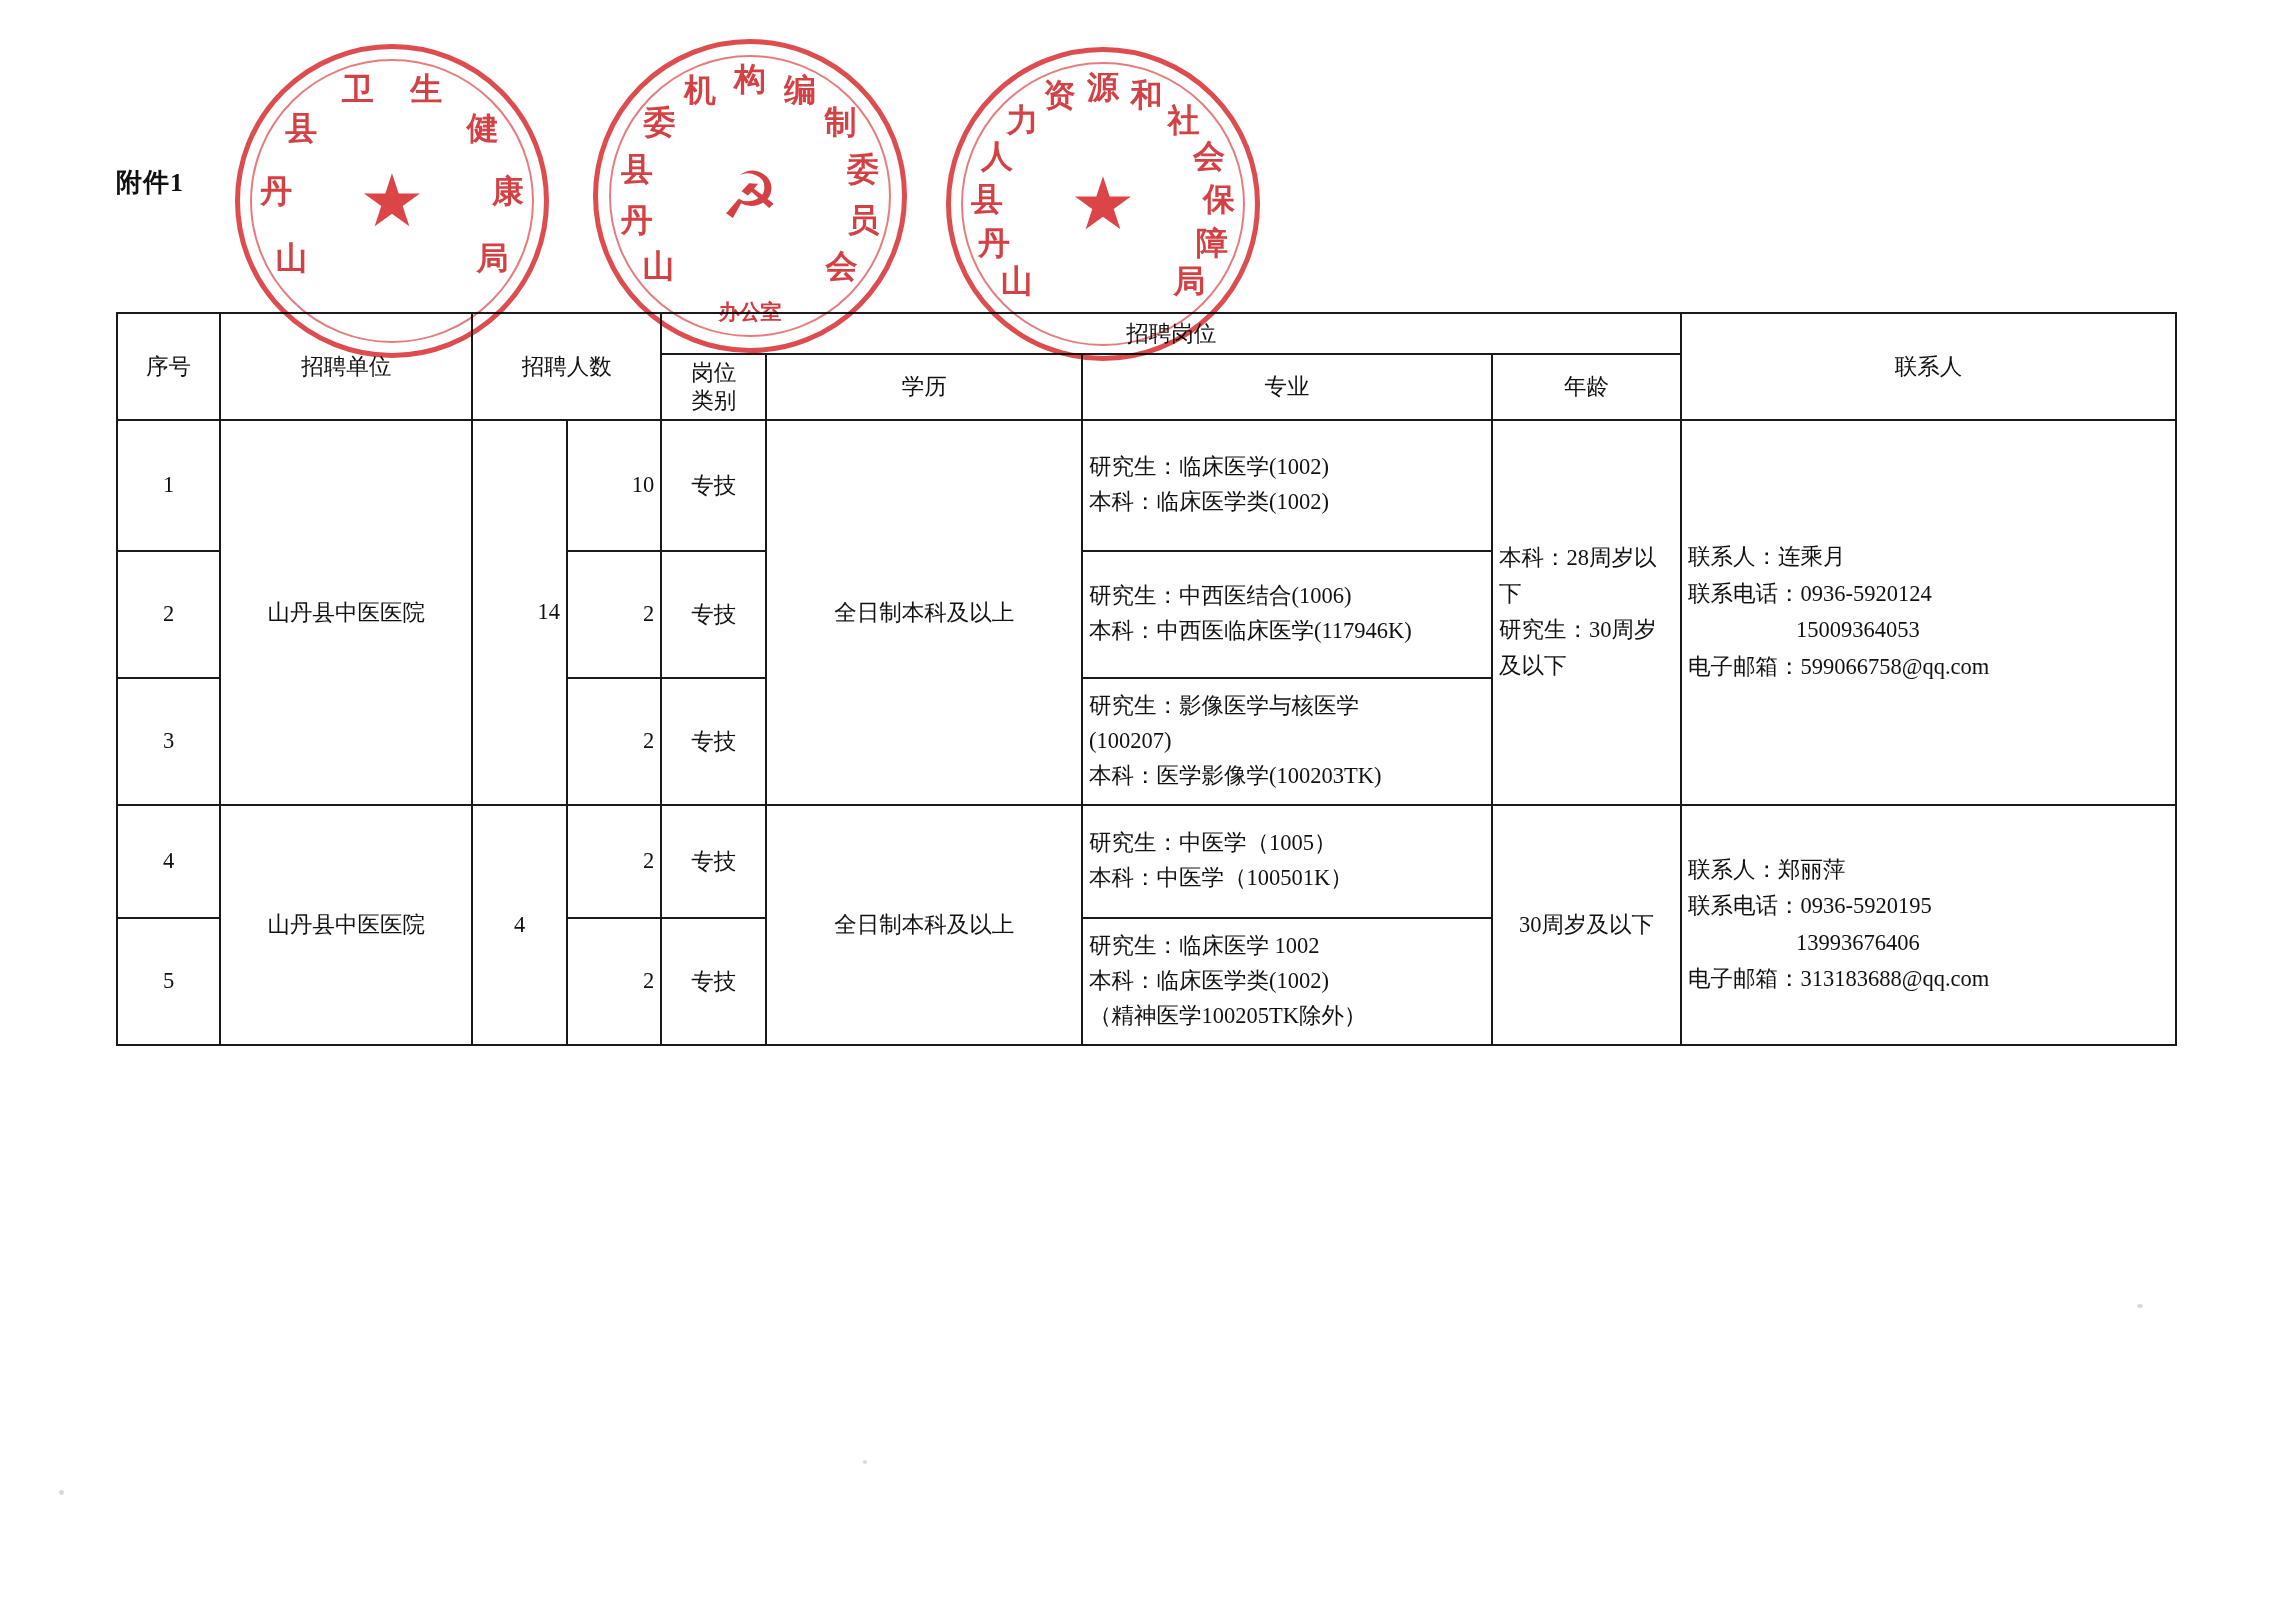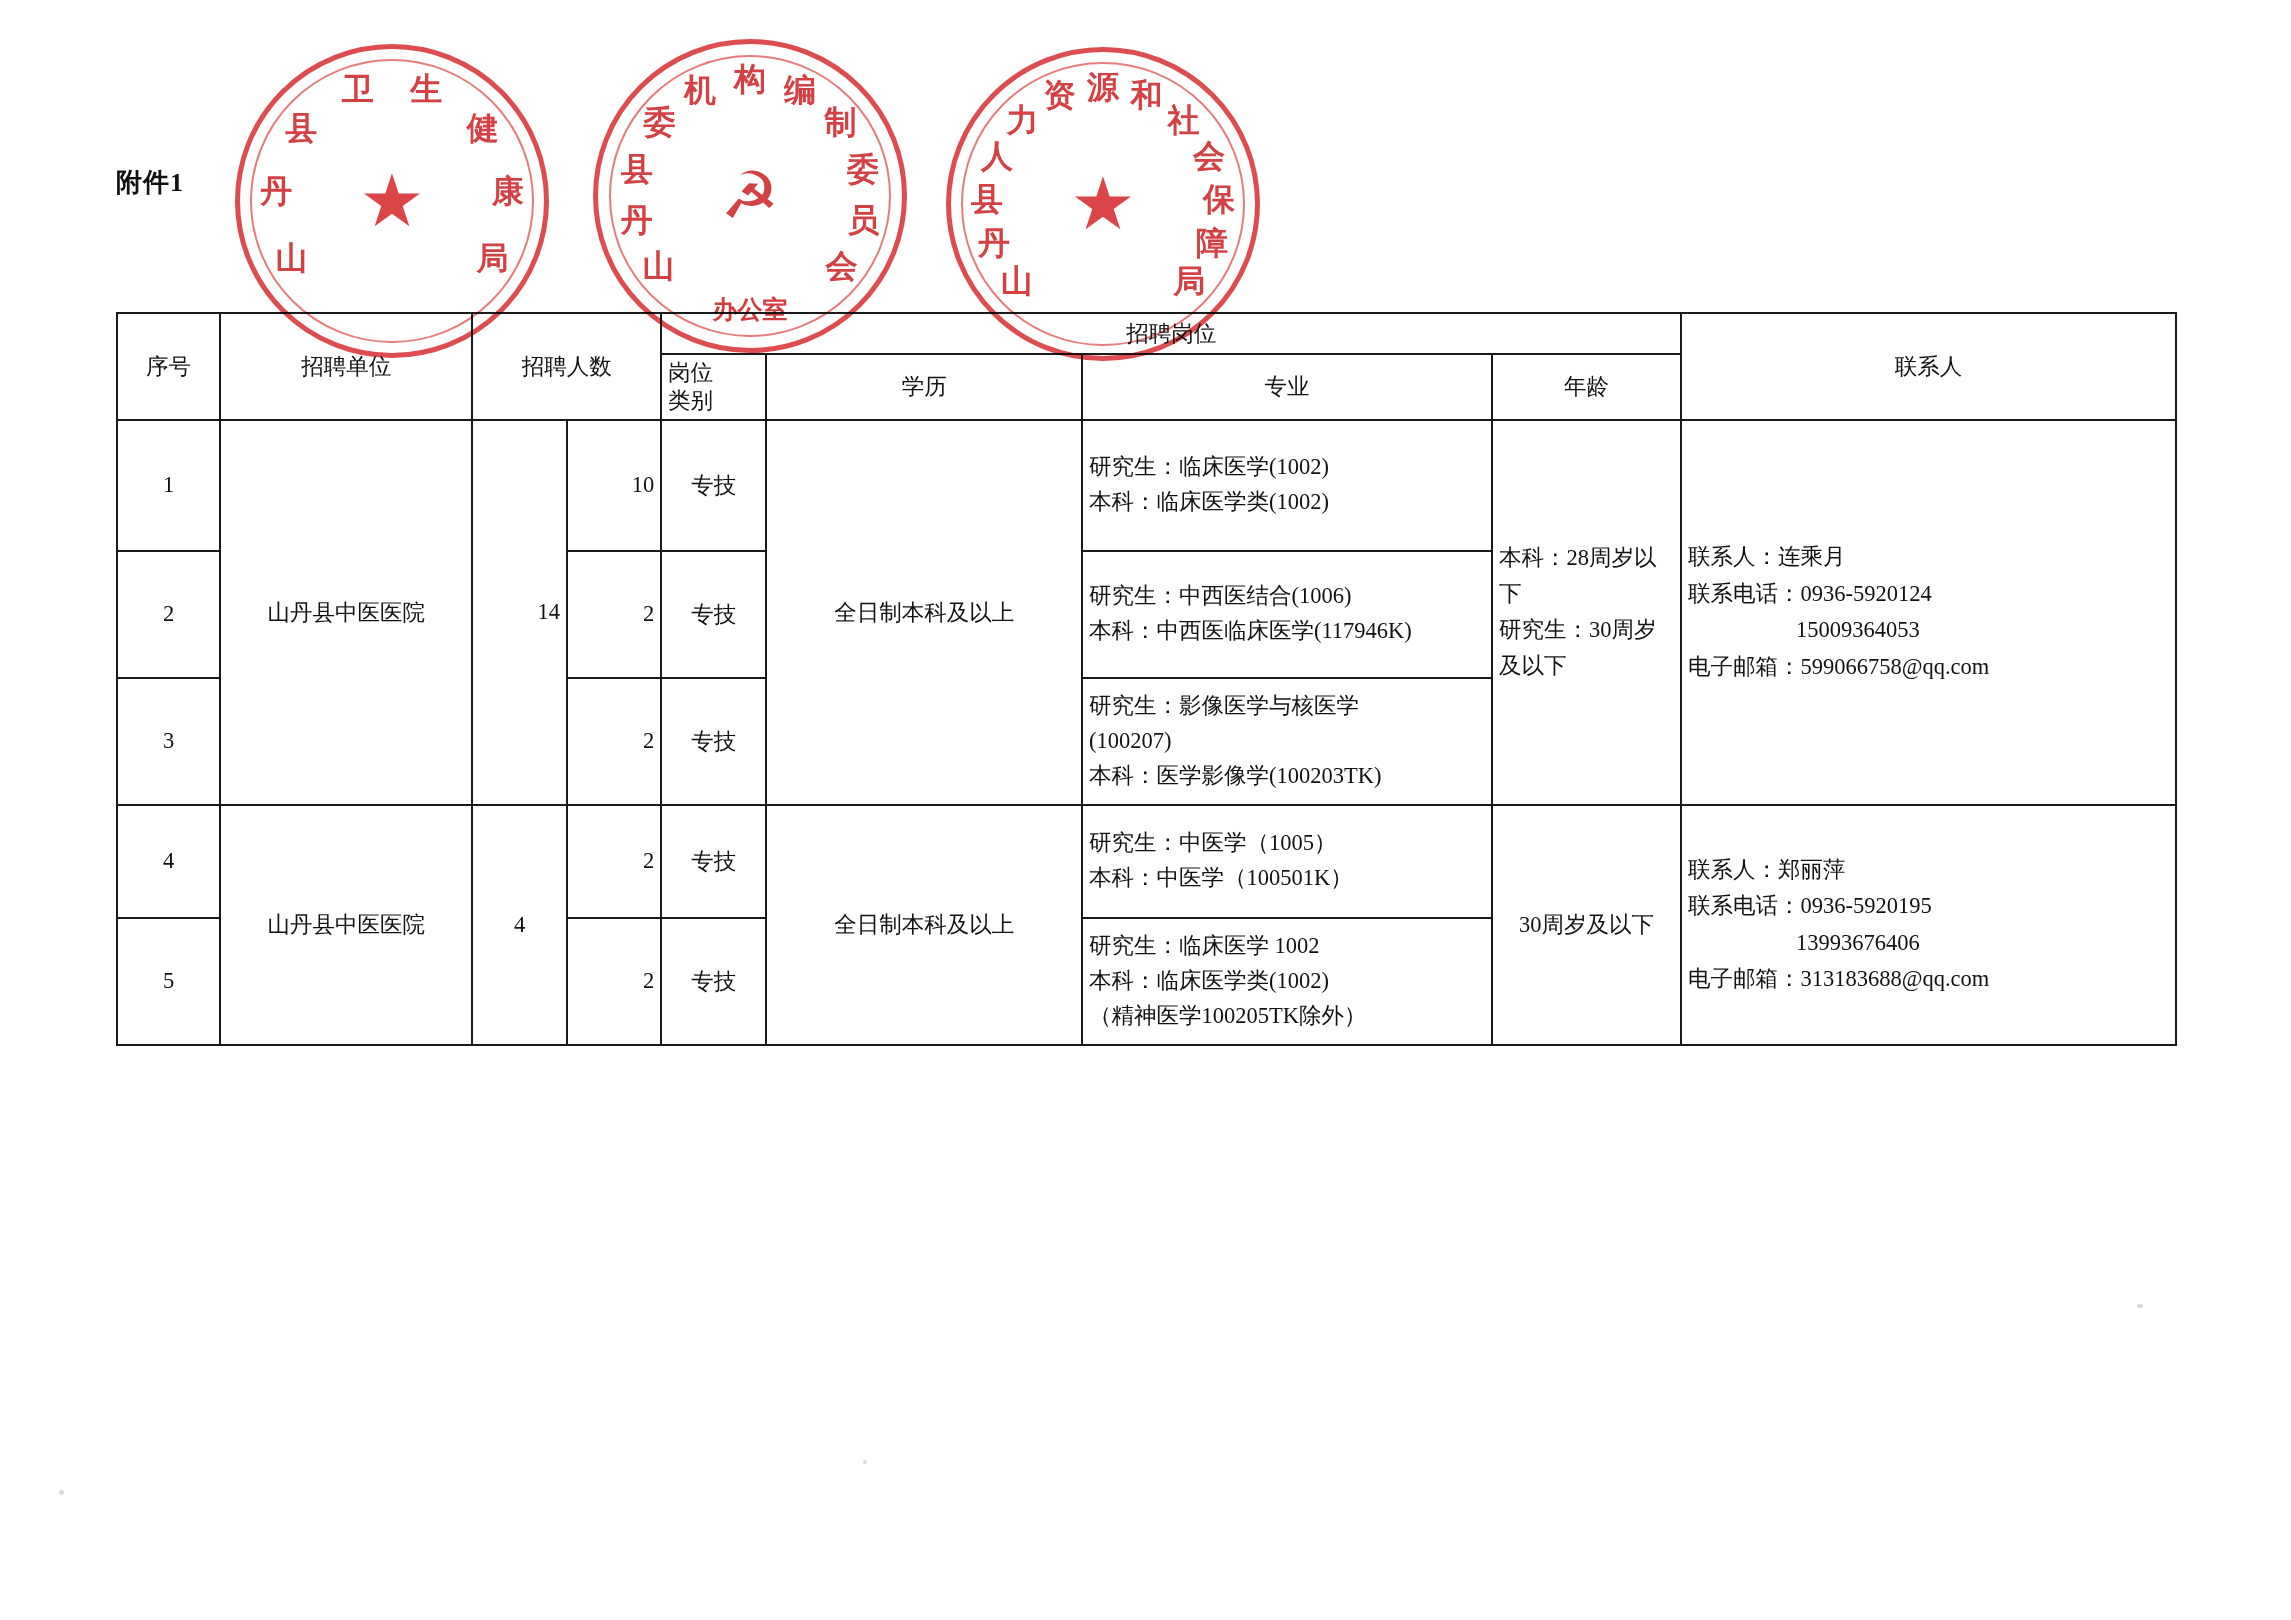--- a/index.html
+++ b/index.html
@@ -59,21 +59,21 @@
   }
   table.jobs td, table.jobs th {
     border: 2px solid #1a1a1a;
     font-weight: normal;
     font-size: 22.5px;
     vertical-align: middle;
     padding: 3.9px 5.9px;
     font-family: "Liberation Serif", "DejaVu Serif", serif;
   }
   .hdr { font-size: 26.5px; text-align: center; }
-  .hdr-sm { font-size: 24.5px; line-height: 1.25; }
+  .hdr-sm { font-size: 24.5px; text-align: center; line-height: 1.25; }
   .num { font-size: 23.5px; text-align: center; }
   .big-num { font-size: 29px; text-align: right; }
   .unit { font-size: 24.5px; text-align: center; line-height: 1.4; }
   .edu { font-size: 25.5px; text-align: center; }
   .major { font-size: 22.5px; text-align: left; line-height: 1.55; padding-left: 11.8px; margin-left: 35px; }
   .age { font-size: 22.5px; text-align: left; line-height: 1.6; padding-left: 9.8px; }
   .contact { font-size: 22.5px; text-align: left; line-height: 1.62; padding-left: 13.7px; }
   .ctype { font-size: 24.5px; text-align: center; margin-left: 32px; }
 
   
@@ -118,21 +118,21 @@
     font-family: "Liberation Serif", "DejaVu Serif", serif;
     transform-origin: 50% 50%;
     white-space: nowrap;
   }
   .seal-bottom {
     position: absolute;
     left: 50%;
     bottom: 21.6px;
     transform: translateX(-50%);
     color: rgba(205, 32, 36, 0.88);
-    font-size: 25px;
+    font-size: 21px;
     font-weight: bold;
     white-space: nowrap;
     text-align: center;
   }
 
   
   #seal1 { left: 235px; top: 44px; width: 314px; height: 314px; }
   #seal1 .seal-inner-ring { width: 280px; height: 280px; }
   
   #seal2 { left: 593px; top: 39px; width: 314px; height: 314px; }

